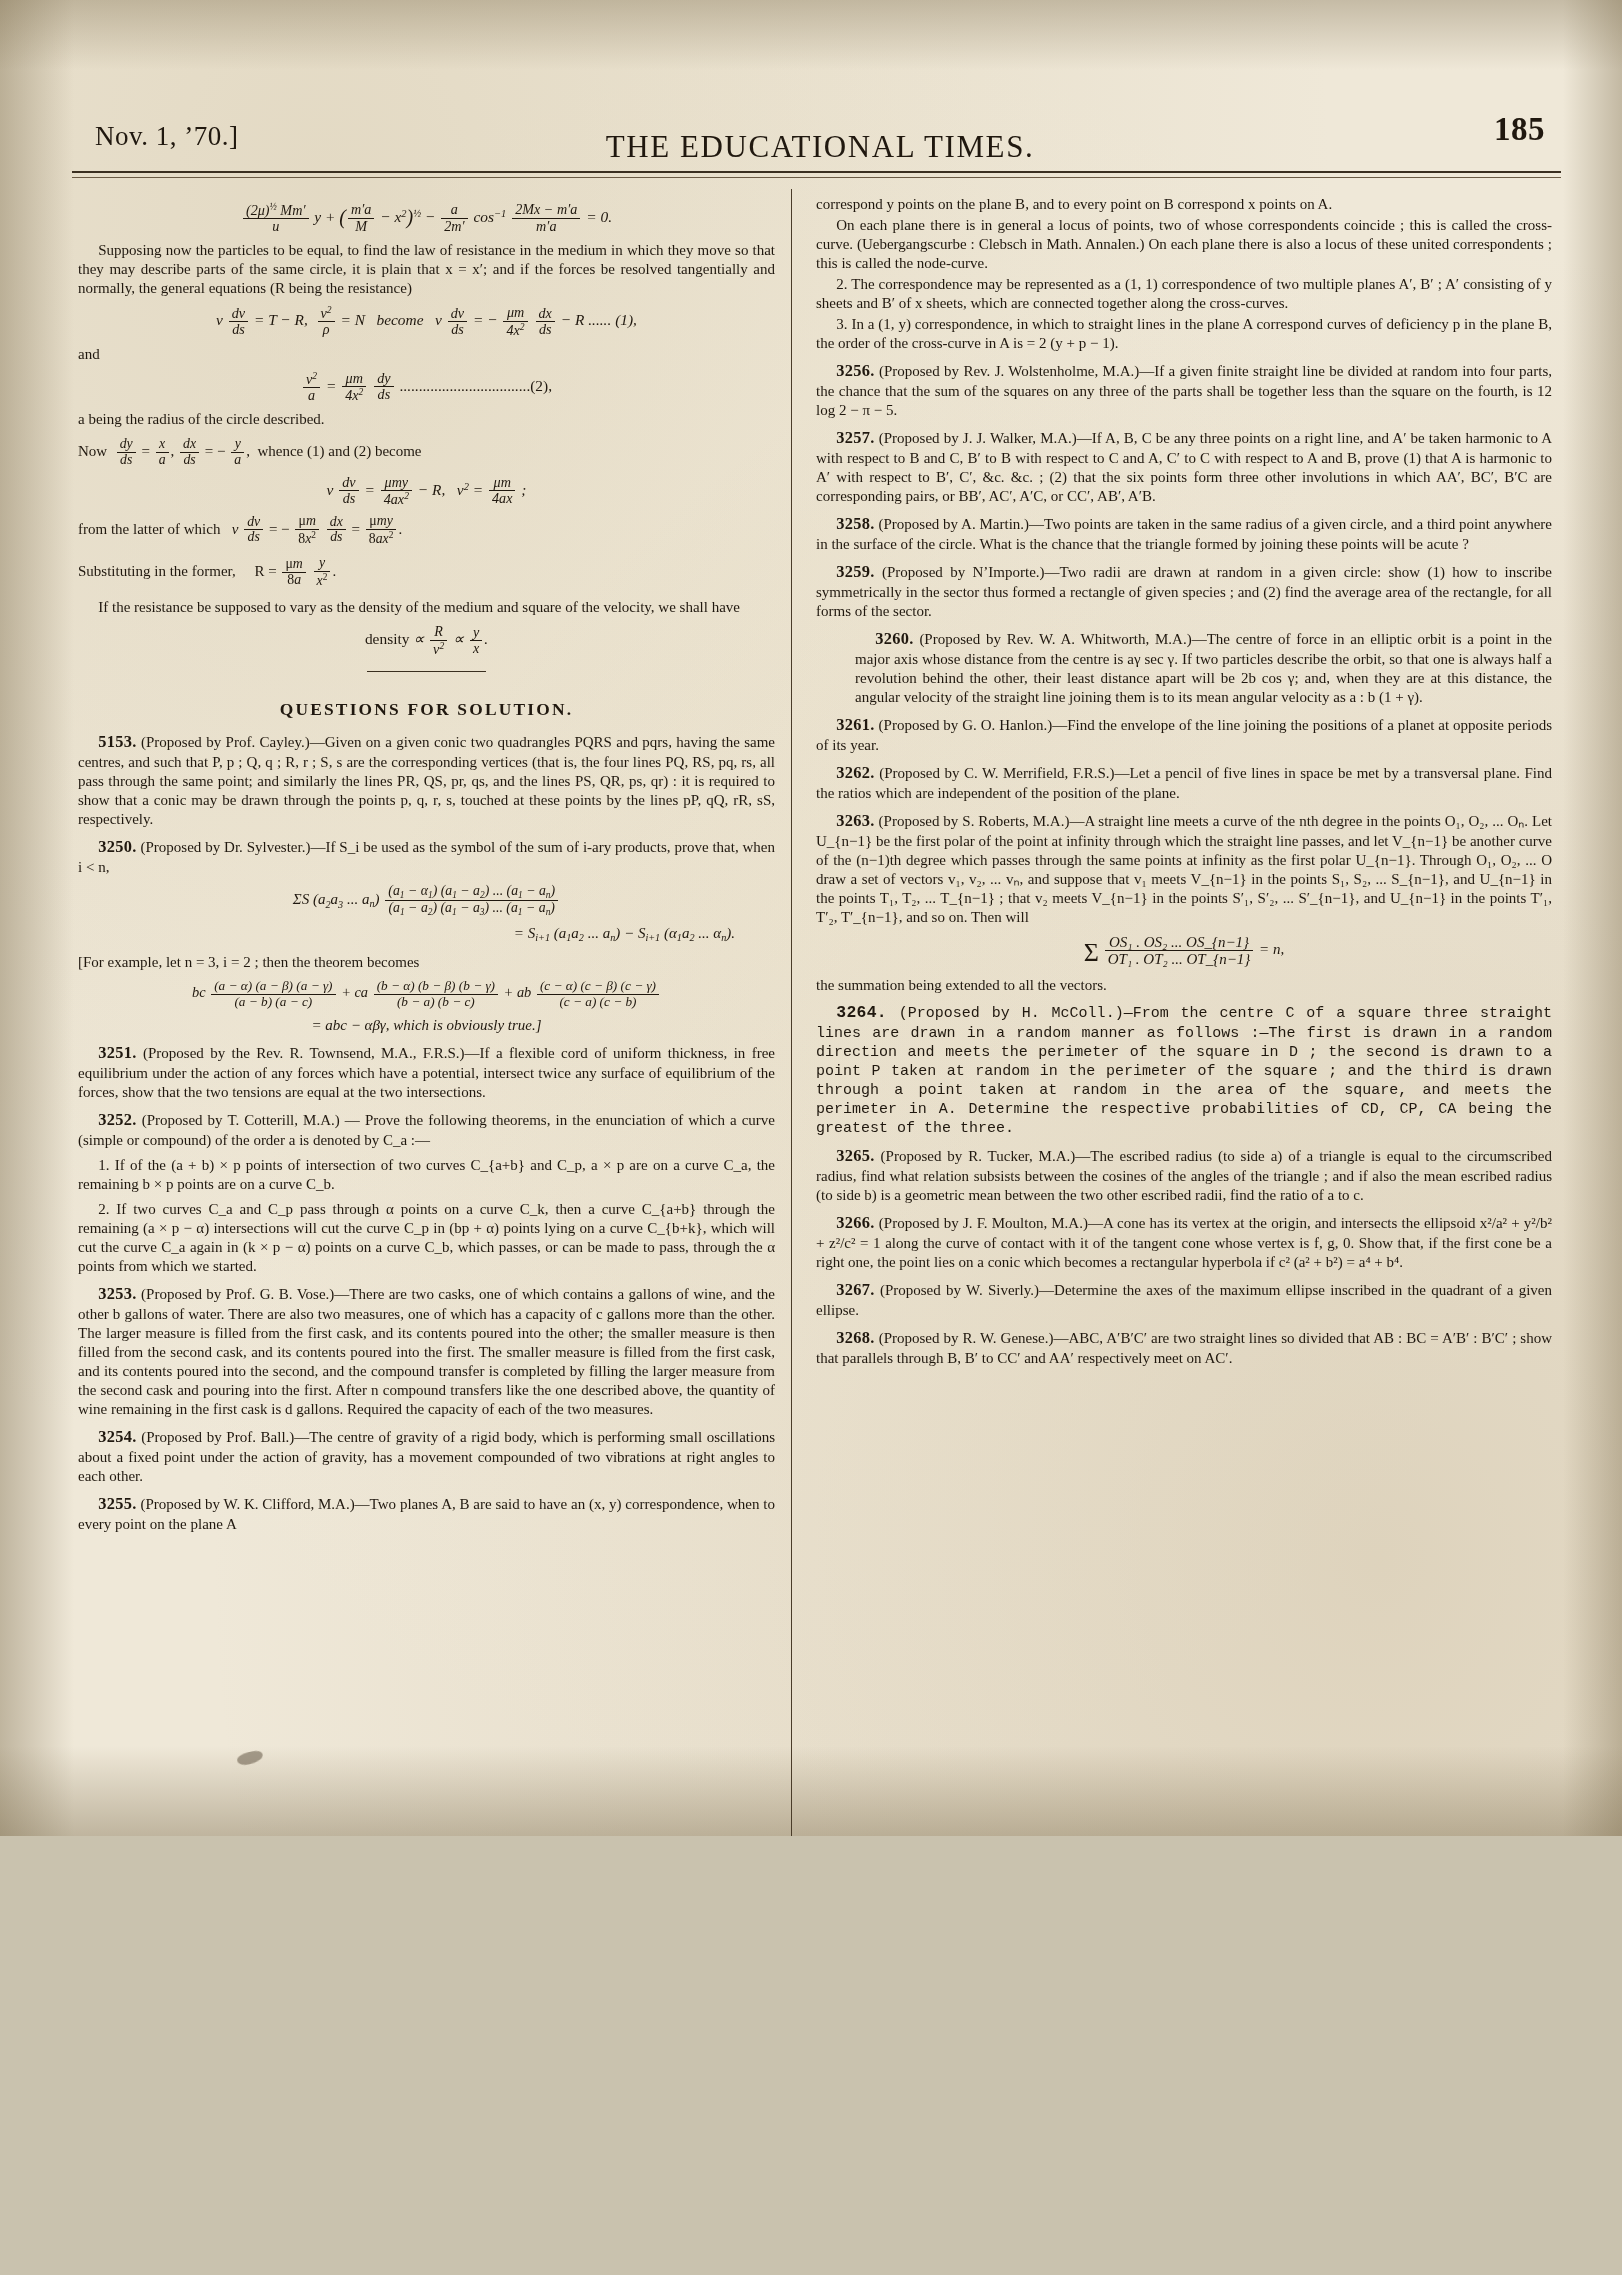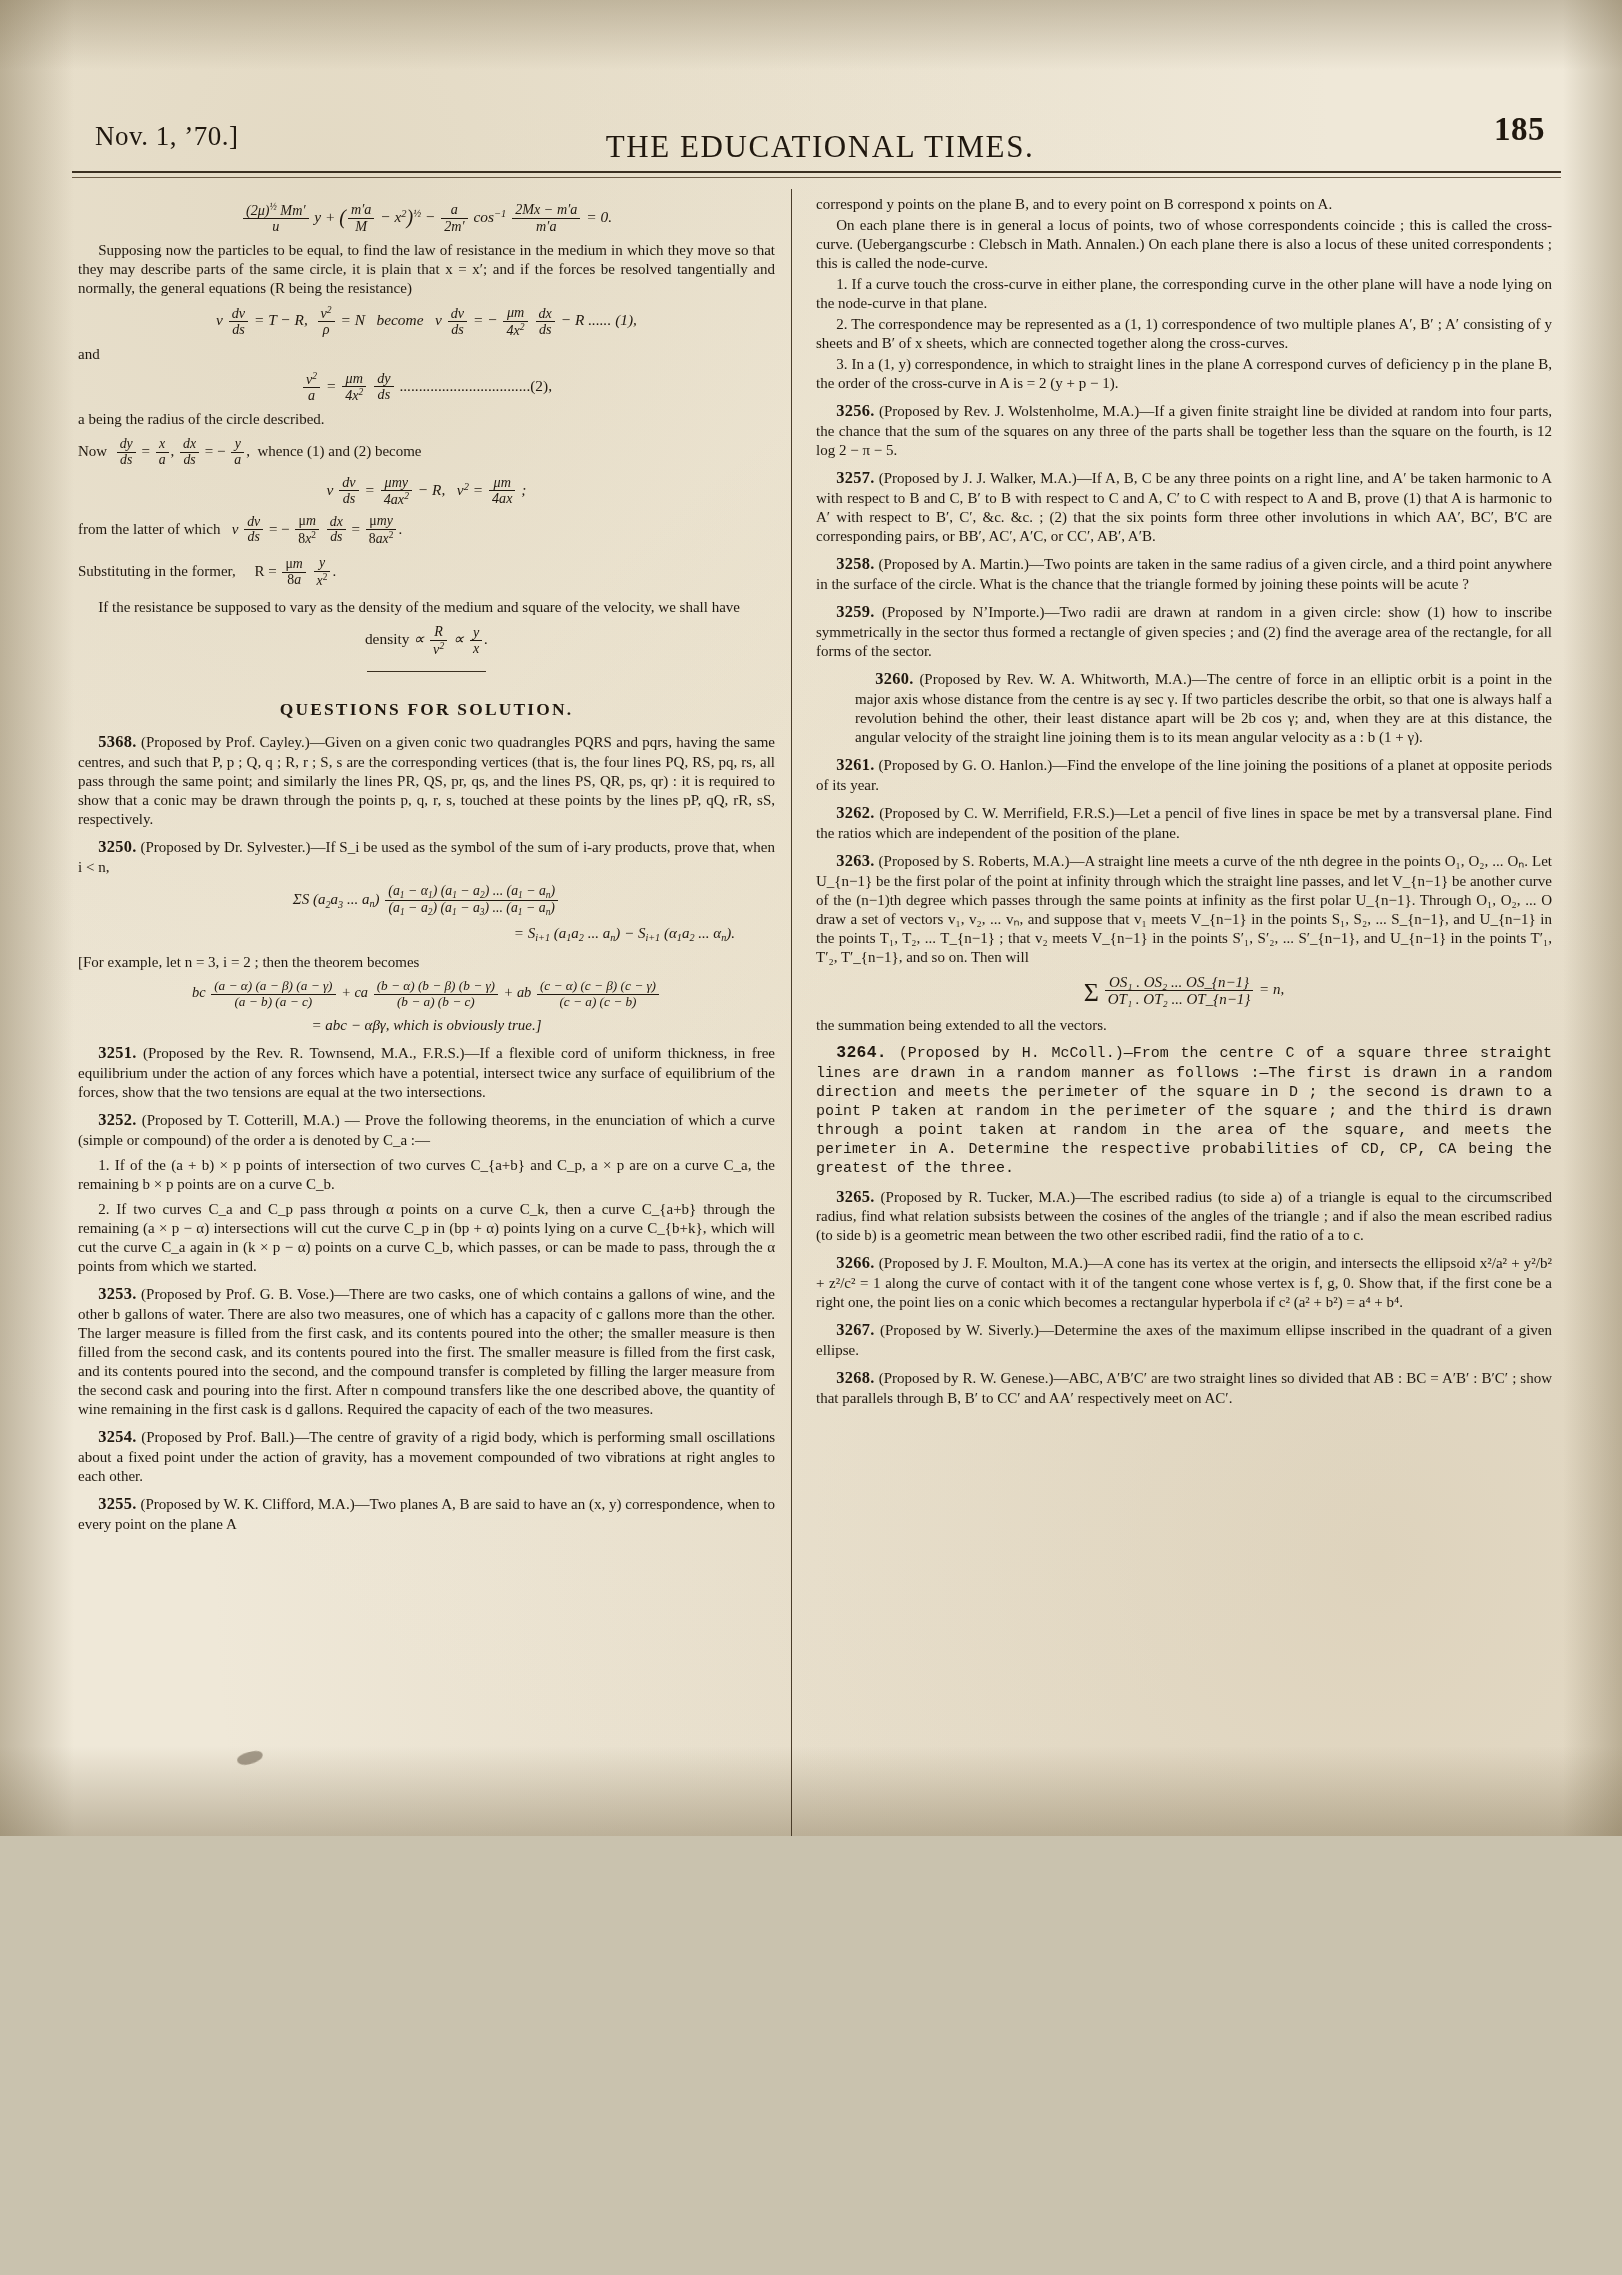--- a/index.html
+++ b/index.html
@@ -233,21 +233,21 @@
       <span style="font-style:normal;">density</span> ∝
       <span class="frac"><span class="n">R</span><span class="d"><i>v</i><sup>2</sup></span></span> ∝
       <span class="frac"><span class="n"><i>y</i></span><span class="d"><i>x</i></span></span>.
     </div>
 
     <hr class="hr-short">
 
     <p class="sect-title">QUESTIONS FOR SOLUTION.</p>
 
     <p>
-      <span class="num">5368.</span>
+      <span class="num">5153.</span>
       <span>(Proposed by Prof. Cayley.)—Given on a given conic two quadrangles PQRS and pqrs, having the same centres, and such that P, p ; Q, q ; R, r ; S, s are the corresponding vertices (that is, the four lines PQ, RS, pq, rs, all pass through the same point; and similarly the lines PR, QS, pr, qs, and the lines PS, QR, ps, qr) : it is required to show that a conic may be drawn through the points p, q, r, s, touched at these points by the lines pP, qQ, rR, sS, respectively.</span>
     </p>
 
     <p style="margin-top:8px;">
       <span class="num">3250.</span>
       <span>(Proposed by Dr. Sylvester.)—If S_i be used as the symbol of the sum of i-ary products, prove that, when i &lt; n,</span>
     </p>
 
     <div class="eq" style="font-size:15px;">
       ΣS (<i>a</i><sub>2</sub><i>a</i><sub>3</sub> ... <i>a<sub>n</sub></i>)
@@ -292,21 +292,20 @@
       <span class="num">3255.</span>
       <span>(Proposed by W. K. Clifford, M.A.)—Two planes A, B are said to have an (x, y) correspondence, when to every point on the plane A</span>
     </p>
 
   </div>
 
   <div class="col col-right">
 
     <p class="noind">correspond y points on the plane B, and to every point on B correspond x points on A.</p>
     <p>On each plane there is in general a locus of points, two of whose correspondents coincide ; this is called the cross-curve. (Uebergangscurbe : Clebsch in Math. Annalen.)  On each plane there is also a locus of these united correspondents ; this is called the node-curve.</p>
-    <p>1. If a curve touch the cross-curve in either plane, the corresponding curve in the other plane will have a node lying on the node-curve in that plane.</p>
     <p>2. The correspondence may be represented as a (1, 1) correspondence of two multiple planes A′, B′ ; A′ consisting of y sheets and B′ of x sheets, which are connected together along the cross-curves.</p>
     <p>3. In a (1, y) correspondence, in which to straight lines in the plane A correspond curves of deficiency p in the plane B, the order of the cross-curve in A is = 2 (y + p − 1).</p>
 
     <p style="margin-top:8px;">
       <span class="num">3256.</span>
       <span>(Proposed by Rev. J. Wolstenholme, M.A.)—If a given finite straight line be divided at random into four parts, the chance that the sum of the squares on any three of the parts shall be together less than the square on the fourth, is 12 log 2 − π − 5.</span>
     </p>
 
     <p style="margin-top:8px;">
       <span class="num">3257.</span>

